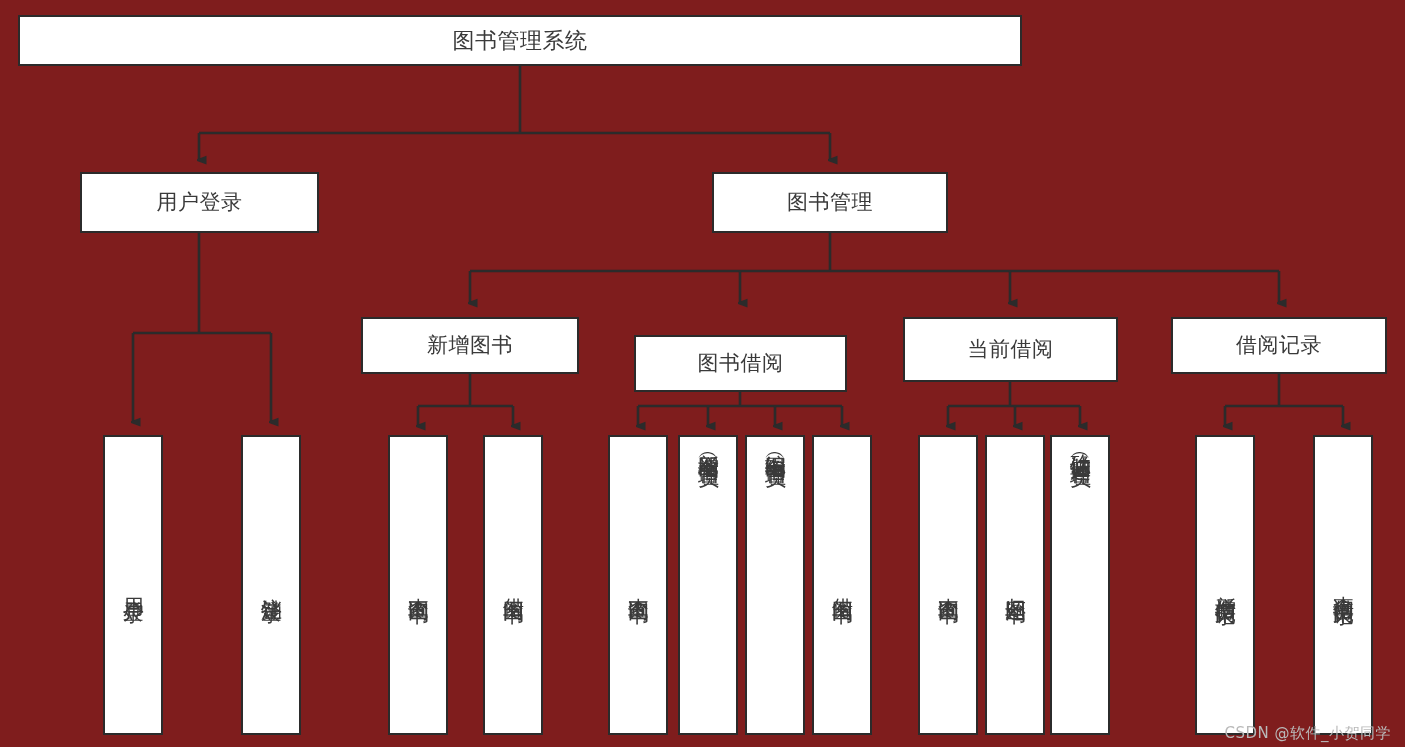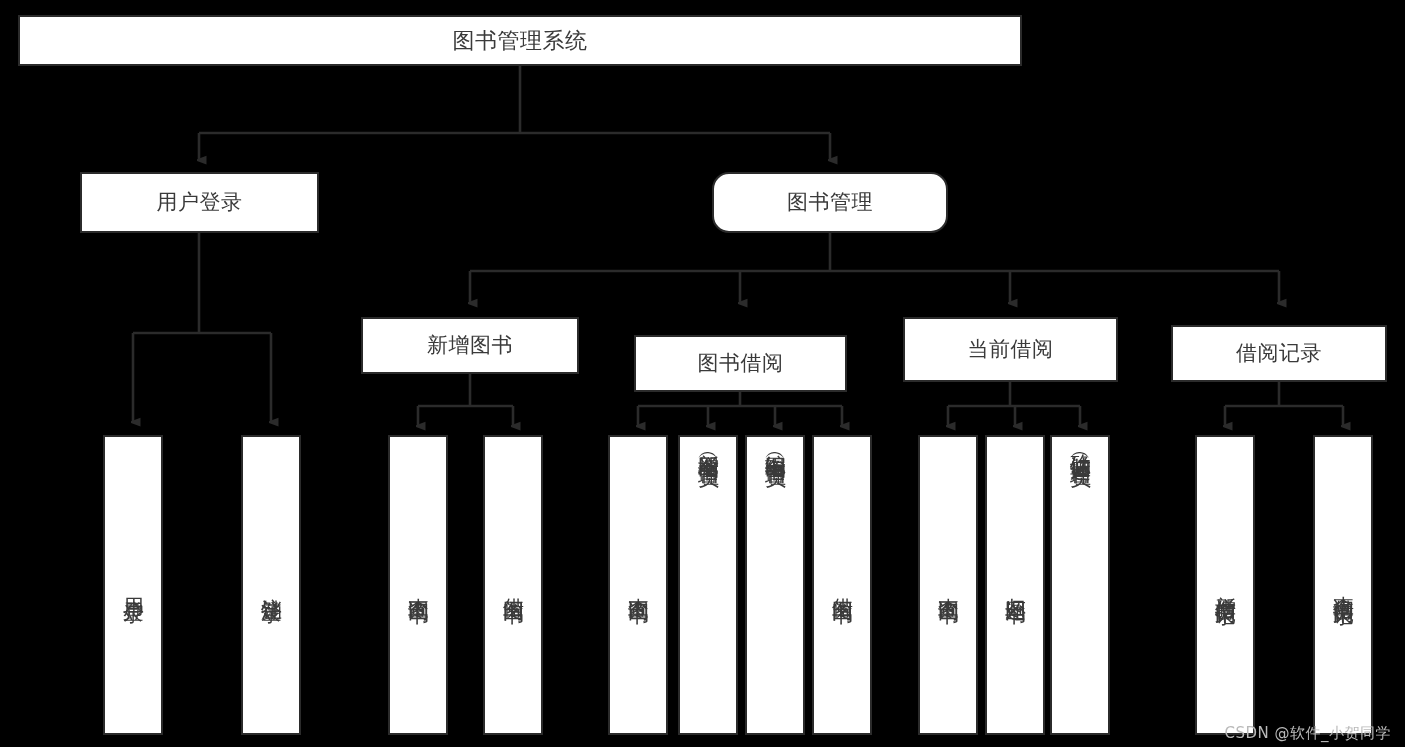--- a/index.html
+++ b/index.html
@@ -8,21 +8,21 @@
     padding: 0;
     background: #ffffff;
   }
   body {
     font-family: "DejaVu Sans", "Liberation Sans", sans-serif;
   }
   #diagram-root {
     position: relative;
     width: 1405px;
     height: 747px;
-    background: #000000;
+    background: #7f1d1d;
     overflow: hidden;
   }
   #edges-svg {
     position: absolute;
     left: 0;
     top: 0;
     width: 1405px;
     height: 747px;
     pointer-events: none;
   }
@@ -131,34 +131,34 @@
     </g>
   </svg>
 
   <div class="node root" style="left:18px; top:15px; width:1004px; height:51px;">
     <span class="node-label">图书管理系统</span>
   </div>
 
   <div class="node" style="left:80px; top:172px; width:239px; height:61px;">
     <span class="node-label">用户登录</span>
   </div>
-  <div class="node" style="left:712px; top:172px; width:236px; height:61px;border-radius:17px;">
+  <div class="node" style="left:712px; top:172px; width:236px; height:61px;">
     <span class="node-label">图书管理</span>
   </div>
 
   <div class="node" style="left:361px; top:317px; width:218px; height:57px;">
     <span class="node-label">新增图书</span>
   </div>
   <div class="node" style="left:634px; top:335px; width:213px; height:57px;">
     <span class="node-label">图书借阅</span>
   </div>
   <div class="node" style="left:903px; top:317px; width:215px; height:65px;">
     <span class="node-label">当前借阅</span>
   </div>
-  <div class="node" style="left:1171px; top:317px; width:216px; height:57px;margin-top:8px;">
+  <div class="node" style="left:1171px; top:317px; width:216px; height:57px;">
     <span class="node-label">借阅记录</span>
   </div>
 
   <div class="node leaf center-text" style="left:103px; top:435px; width:60px; height:300px;">
     <span class="node-label">用户登录</span>
   </div>
   <div class="node leaf center-text" style="left:241px; top:435px; width:60px; height:300px;">
     <span class="node-label">注销登录</span>
   </div>
 

